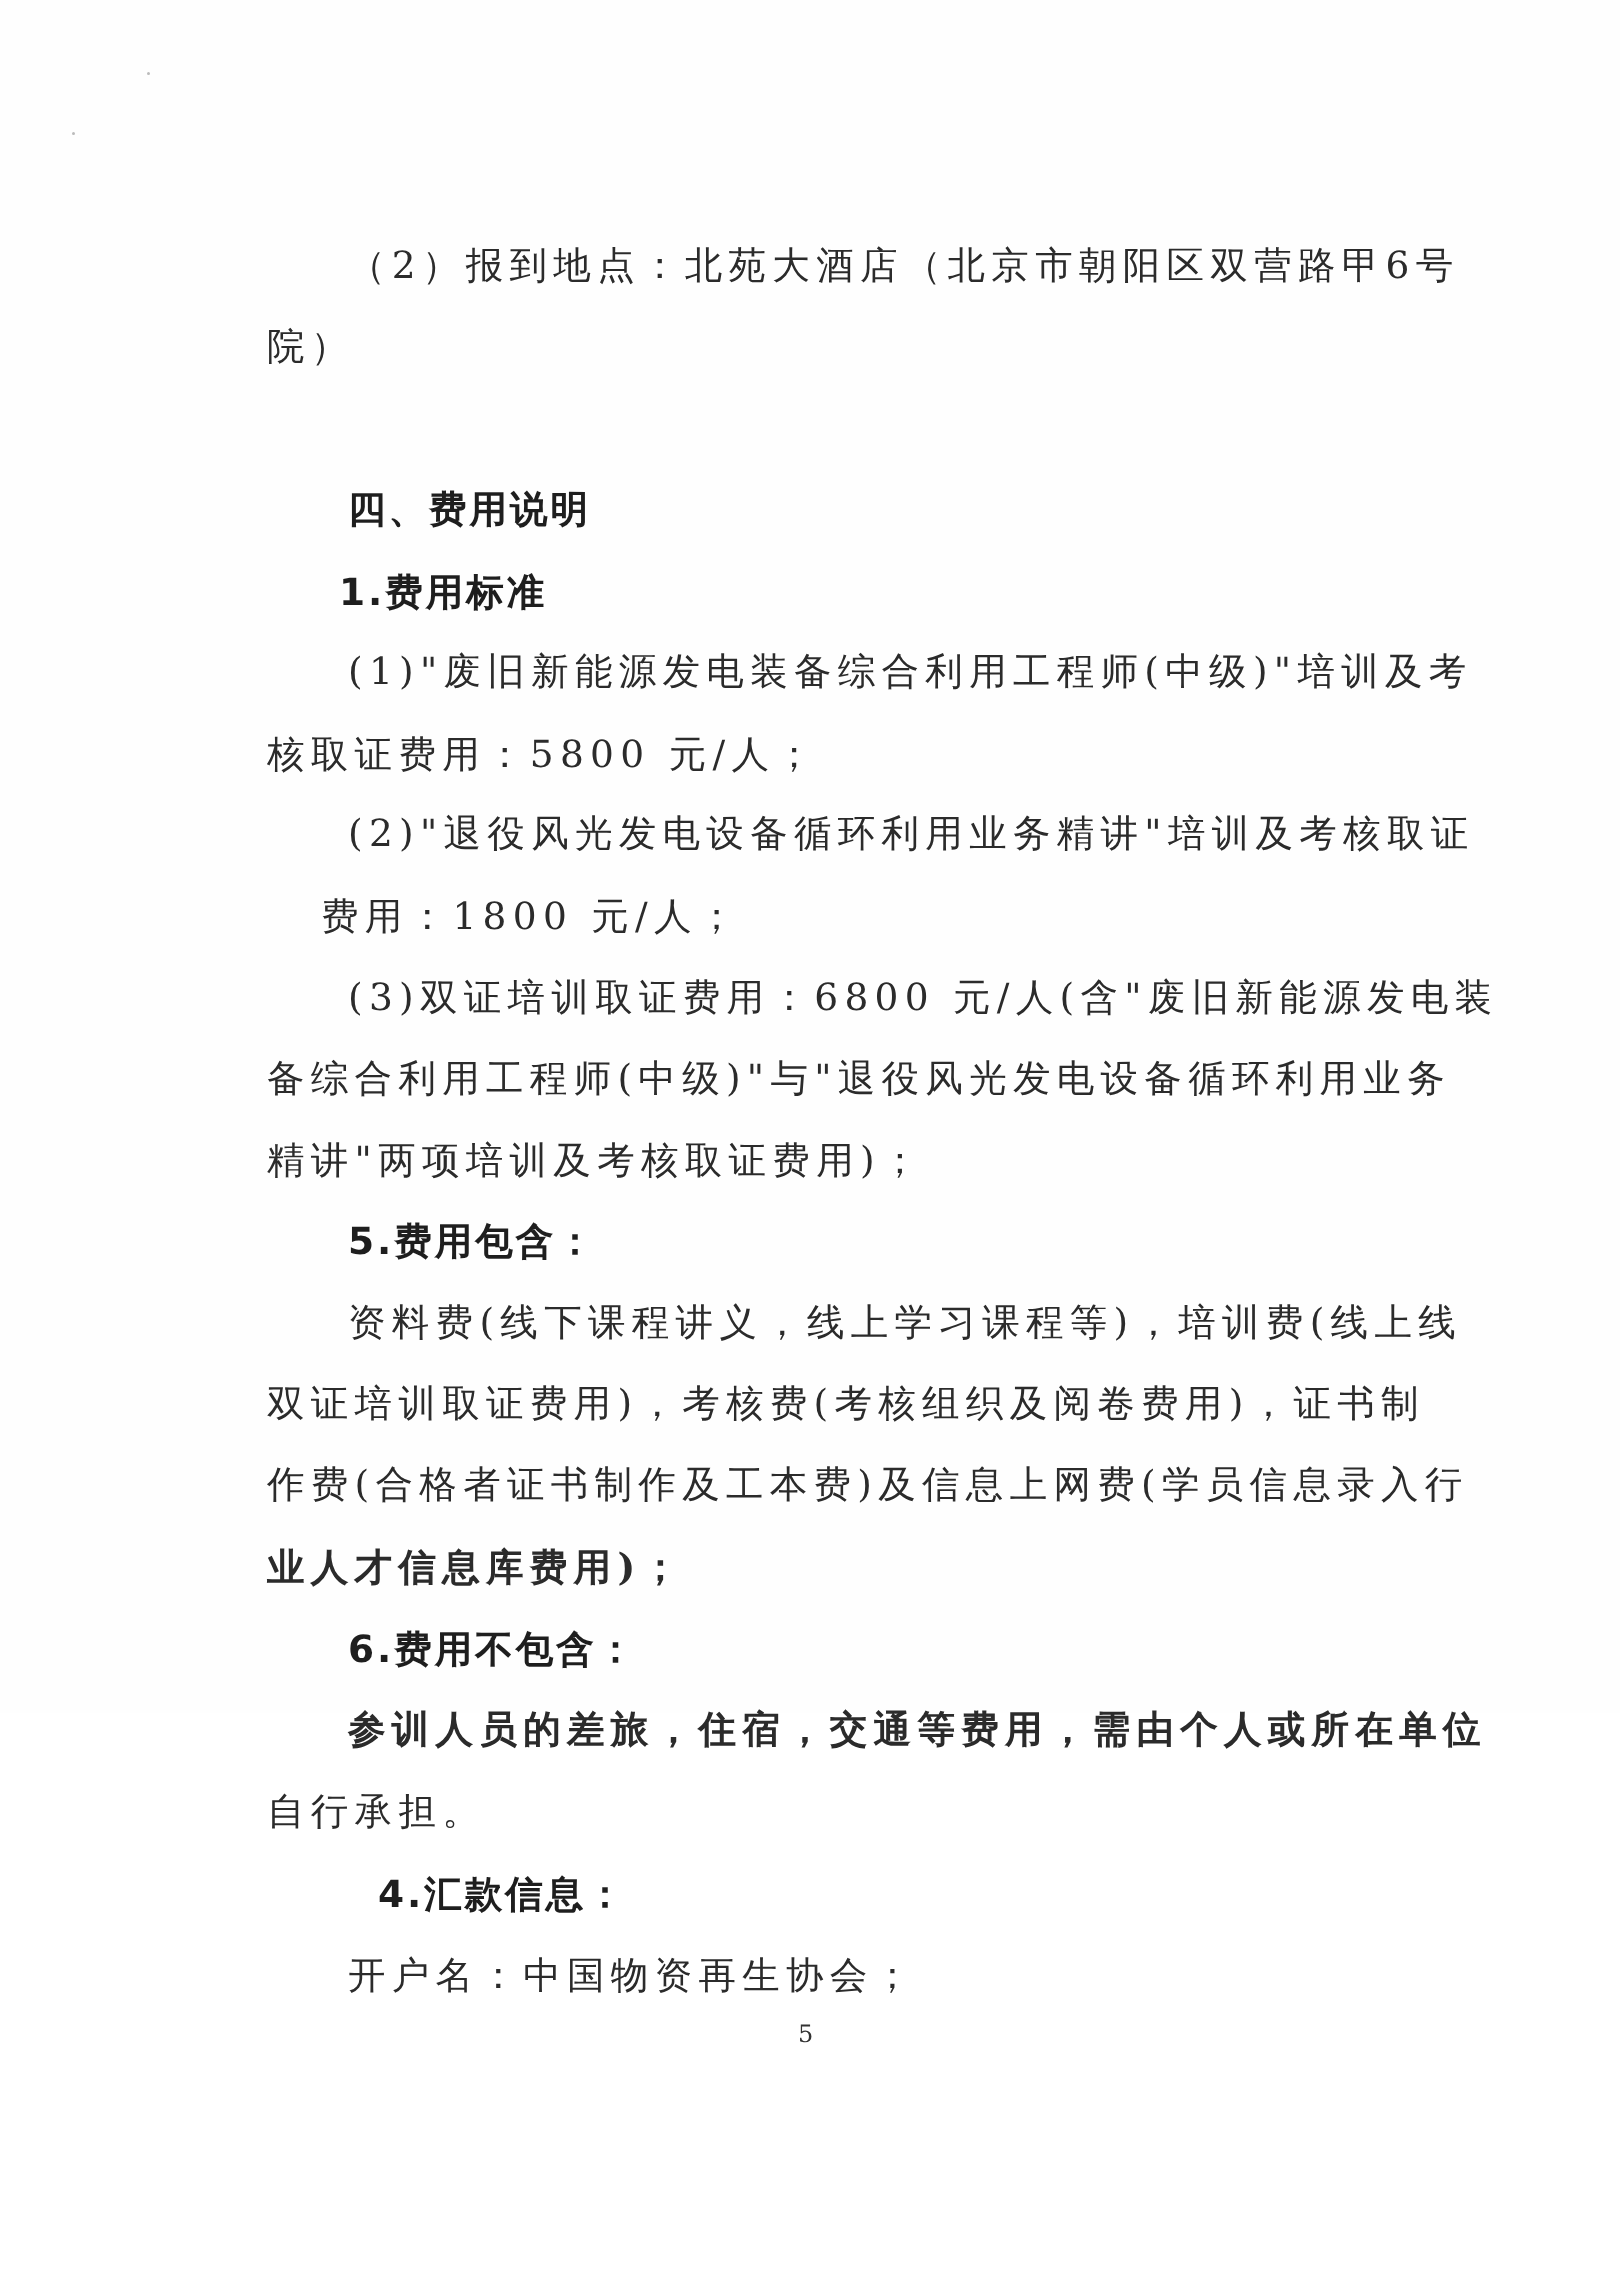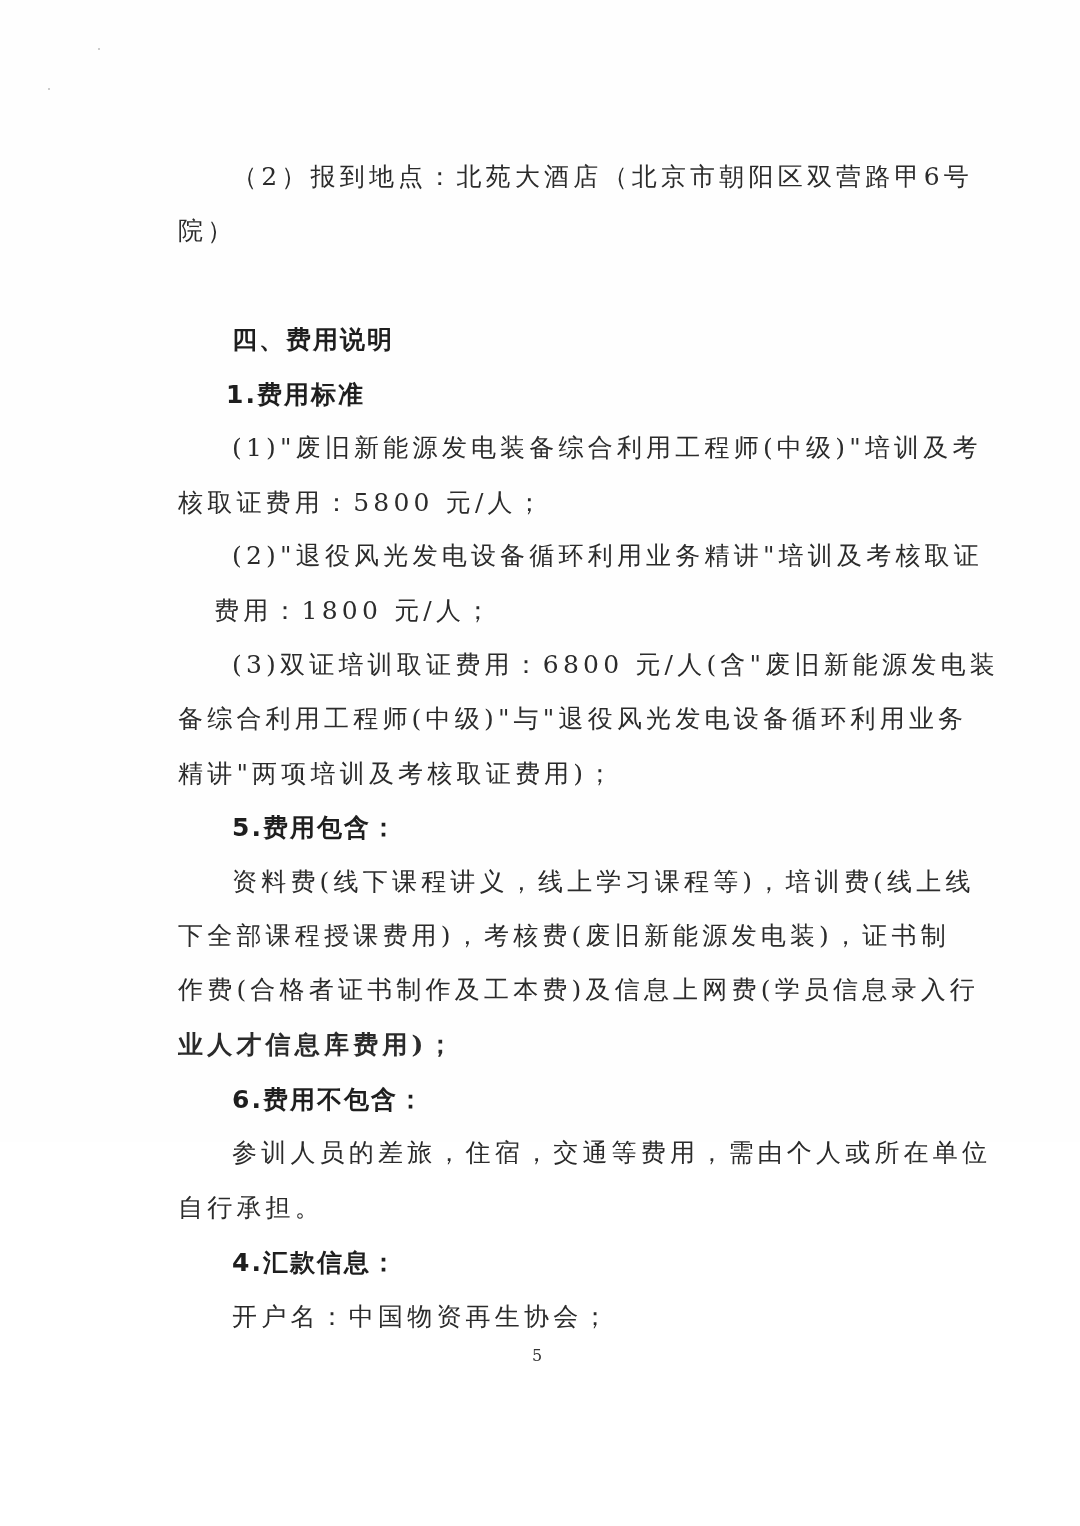--- a/index.html
+++ b/index.html
@@ -32,27 +32,27 @@
   <div class="line indent" style="top:541px;">(2)"退役风光发电设备循环利用业务精讲"培训及考核取证</div>
   <div class="line" style="top:596px;margin-left:36px;">费用：1800 元/人；</div>
 
   <div class="line indent" style="top:650px;">(3)双证培训取证费用：6800 元/人(含"废旧新能源发电装</div>
   <div class="line" style="top:704px;">备综合利用工程师(中级)"与"退役风光发电设备循环利用业务</div>
   <div class="line" style="top:759px;">精讲"两项培训及考核取证费用)；</div>
 
   <div class="line indent bold" style="top:813px;">5.费用包含：</div>
 
   <div class="line indent" style="top:867px;">资料费(线下课程讲义，线上学习课程等)，培训费(线上线</div>
-  <div class="line" style="top:921px;">下全部课程授课费用)，考核费(废旧新能源发电装)，证书制</div>
+  <div class="line" style="top:921px;">双证培训取证费用)，考核费(考核组织及阅卷费用)，证书制</div>
   <div class="line" style="top:975px;">作费(合格者证书制作及工本费)及信息上网费(学员信息录入行</div>
   <div class="line" style="top:1030px;font-weight:bold;">业人才信息库费用)；</div>
 
   <div class="line indent bold" style="top:1085px;">6.费用不包含：</div>
 
-  <div class="line indent" style="top:1138px;">参训人员的差旅，住宿，交通等费用，需由个人或所在单位</div>
+  <div class="line indent" style="top:1138px;font-weight:bold;">参训人员的差旅，住宿，交通等费用，需由个人或所在单位</div>
   <div class="line" style="top:1193px;">自行承担。</div>
 
-  <div class="line indent bold" style="top:1248px;">4.汇款信息：</div>
+  <div class="line indent bold" style="top:1248px;margin-left:20px;">4.汇款信息：</div>
 
   <div class="line indent" style="top:1302px;">开户名：中国物资再生协会；</div>
 
   <div class="pagenum">5</div>
 </div>
 
 </body></html>

